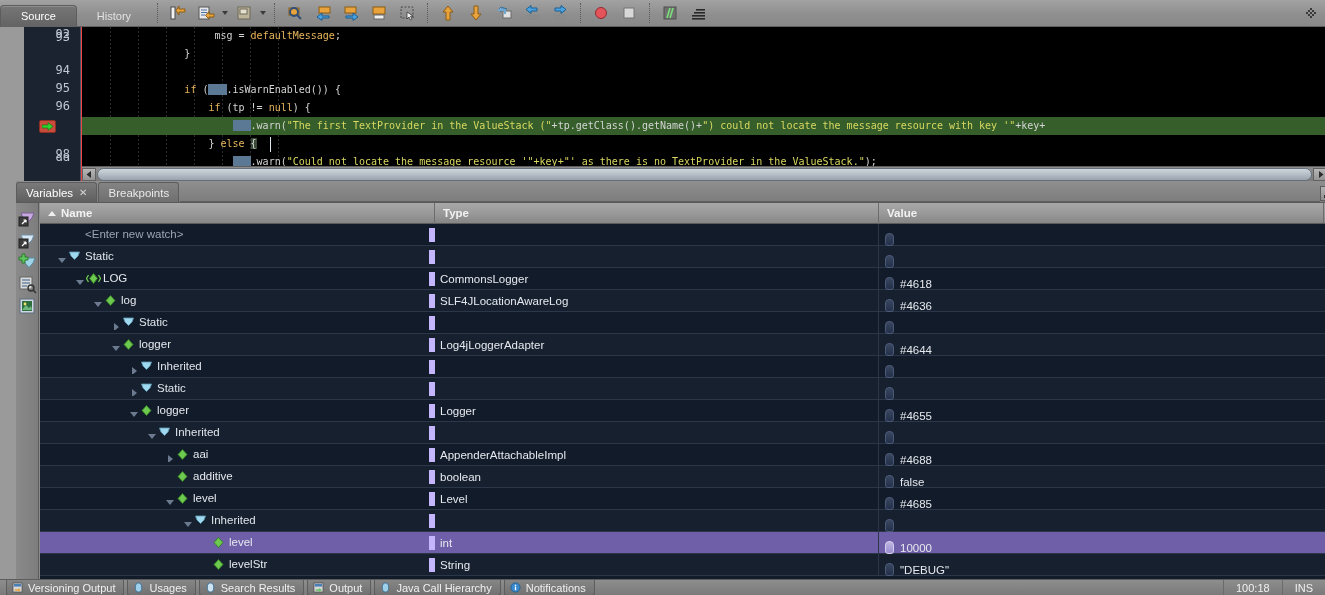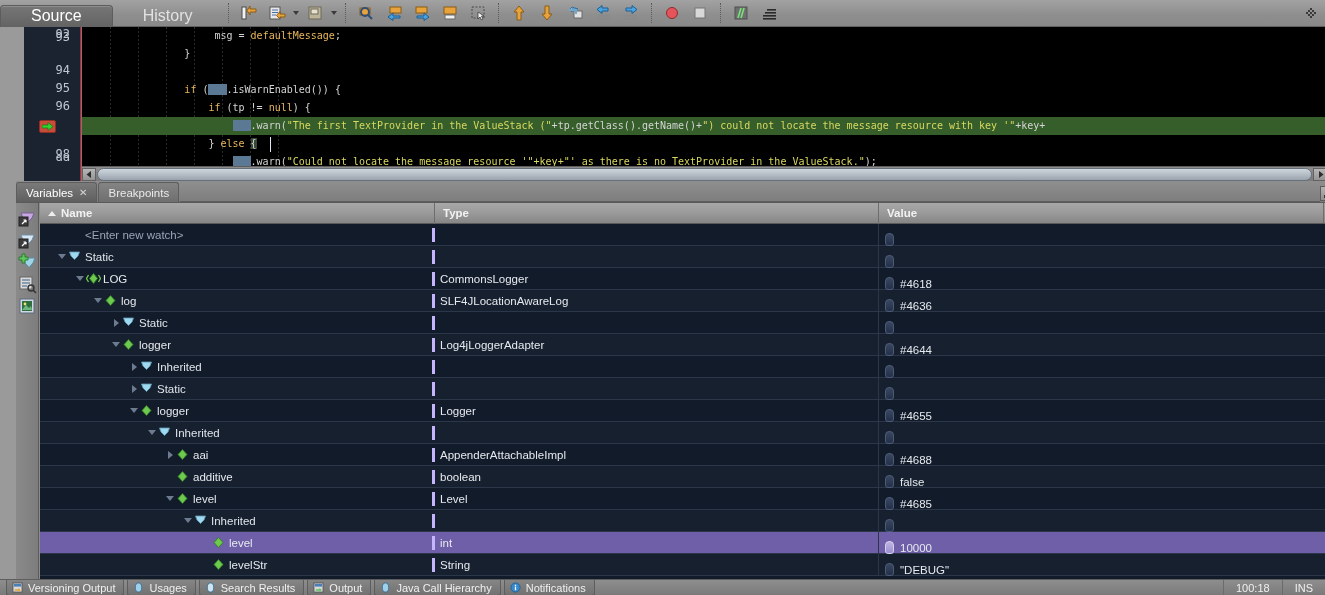--- a/index.html
+++ b/index.html
@@ -13,23 +13,23 @@
 
   
   .toolbar{
     position:absolute; left:0; top:0; width:1325px; height:27px;
     background:linear-gradient(180deg,#a2a2a2 0%,#8f8f8f 55%,#888888 100%);
     border-bottom:1px solid #5f5f5f;
     display:flex; align-items:center;
   }
   .tabstrip{ display:flex; align-items:flex-end; height:27px; }
   .doc-tab{
-    height:22px; margin-top:23px; padding:0 30px;
+    height:22px; margin-top:23px; padding:0 20px;
     display:flex; align-items:center; justify-content:center;
-    font-size:16px; color:#e8e8e8;
+    font-size:11px; color:#e8e8e8;
     border:1px solid #5d5d5d; border-bottom:none;
     border-radius:4px 4px 0 0;
     background:linear-gradient(180deg,#7d7d7d,#6e6e6e);
     position:relative;
   }
   .doc-tab.active{
     background:linear-gradient(180deg,#767676,#636363);
     color:#ffffff;
     box-shadow:inset 0 1px 0 #8d8d8d;
   }
@@ -174,22 +174,22 @@
     position:absolute; left:24px; top:43px; right:0; bottom:0;
     background:#121b2a; overflow:hidden;
   }
   .vrow{
     position:relative; height:22px; display:flex; align-items:center;
     border-bottom:1px solid #2b3748;
     font-size:11.5px; color:#e6e9ee;
   }
   .vrow.alt{ background:#16202f; }
   .vrow.selected{ background:#6f5fa8; }
-  .cell-name{ width:395px; height:14px; display:flex; align-items:center;
-              border-right:3px solid #c4b5fd; overflow:hidden; }
+  .cell-name{ width:395px; height:14px; display:flex; align-items:flex-start;
+              border-right:6px solid #c4b5fd; overflow:hidden; }
   .cell-type{ width:444px; height:22px; display:flex; align-items:center;
               padding-left:5px; border-right:1px solid #2b3748; overflow:hidden;}
   .cell-value{ flex:1; height:22px; display:flex; align-items:flex-end;
                gap:6px; overflow:hidden; }
   .twisty{ width:12px; height:22px; display:flex; align-items:center;
            justify-content:center; flex:0 0 12px; }
   .twisty i{ display:block; width:0;height:0; }
   .twisty.open i{ border-left:4px solid transparent; border-right:4px solid transparent;
                   border-top:5px solid #6d7b90; }
   .twisty.closed i{ border-top:4px solid transparent; border-bottom:4px solid transparent;

